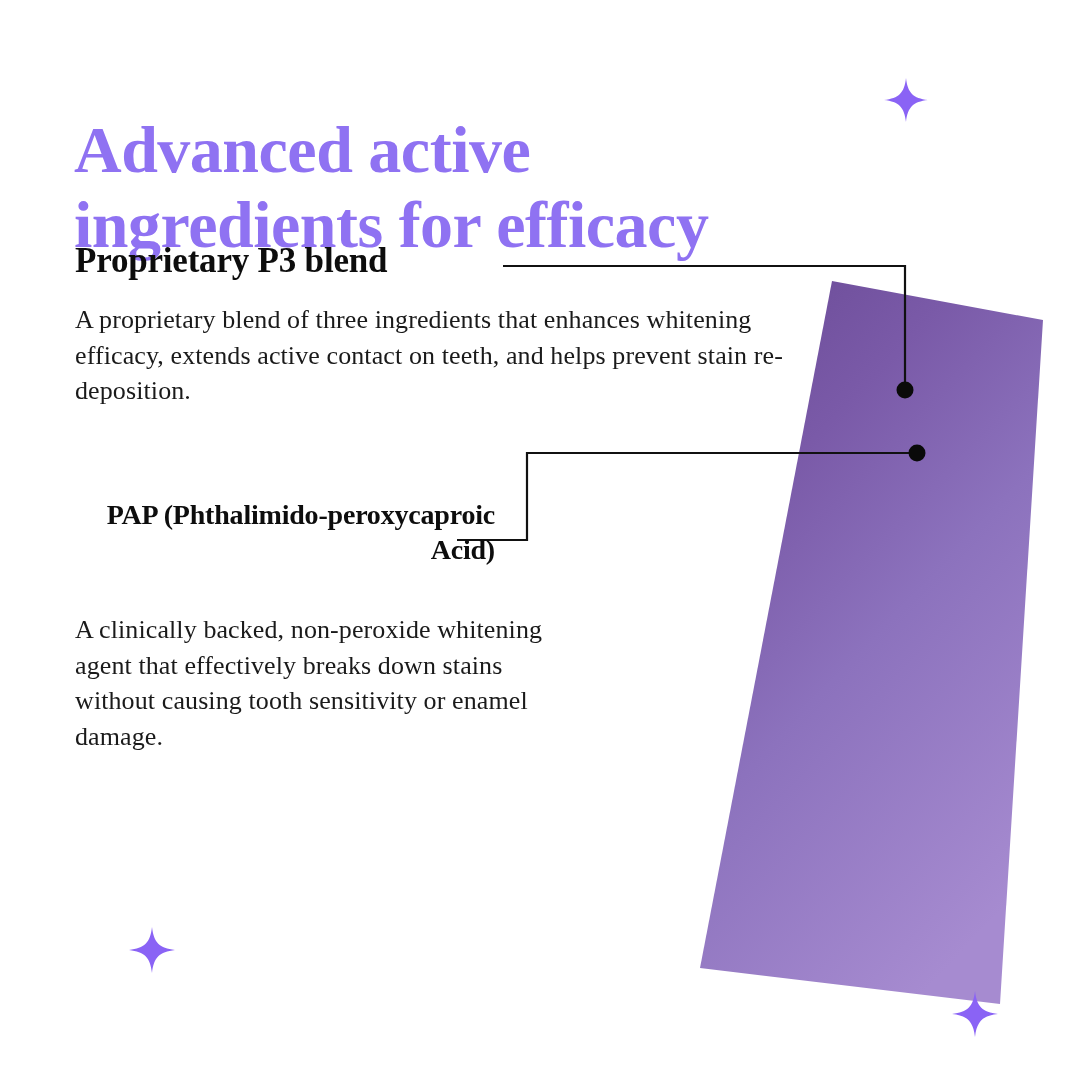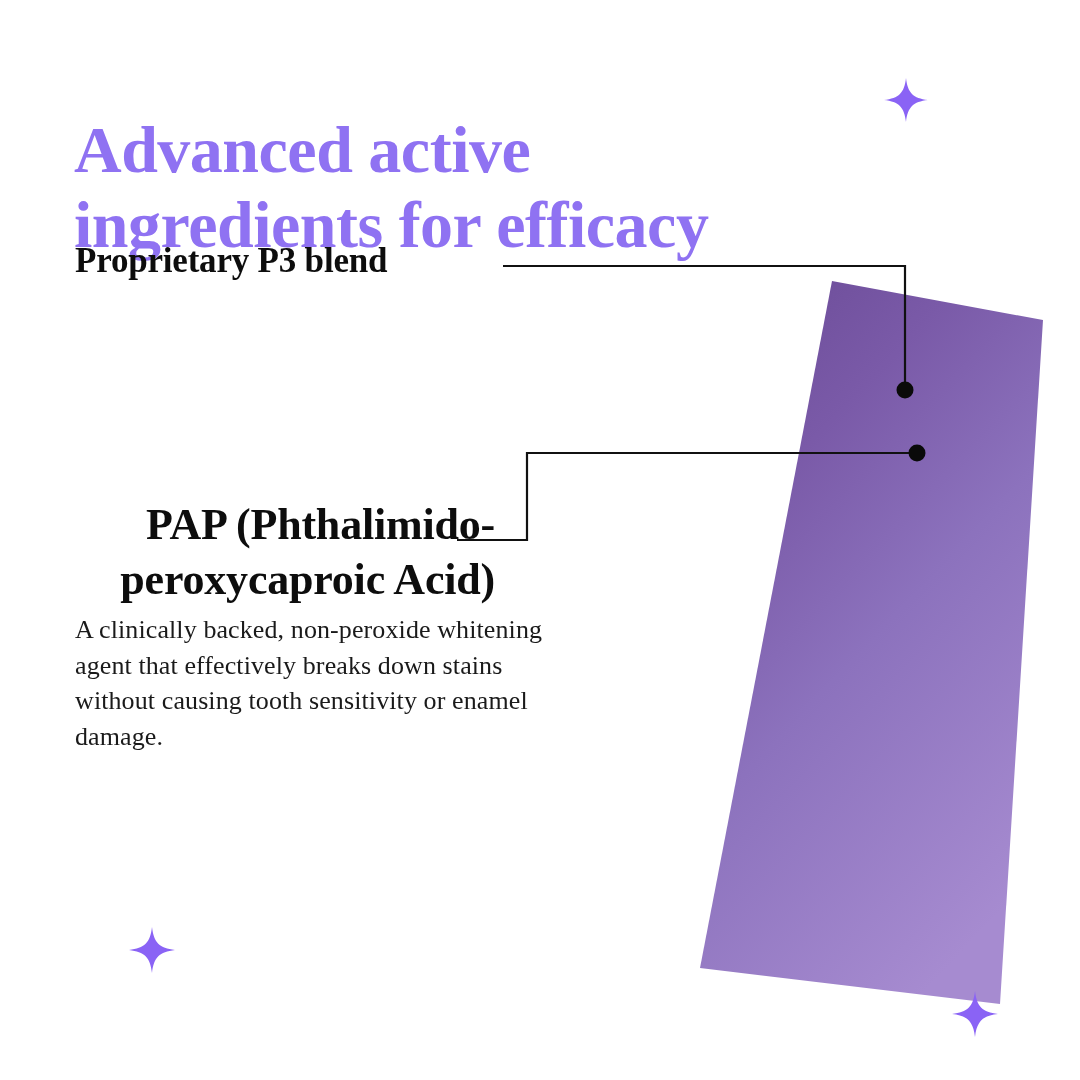--- a/index.html
+++ b/index.html
@@ -68,21 +68,21 @@
     top: 302px;
     width: 745px;
     font-size: 26px;
     line-height: 1.37;
   }
 
   #title-pap {
     left: 75px;
     top: 498px;
     width: 420px;
-    font-size: 44px;
+    font-size: 28px;
     line-height: 1.24;
   }
   #body-pap {
     left: 75px;
     top: 612px;
     width: 500px;
     font-size: 26px;
     line-height: 1.37;
   }
 
@@ -128,20 +128,21 @@
 
       <path d="M 503 266 L 905 266 L 905 390" fill="none" stroke="#111111" stroke-width="2.2"></path>
       <circle cx="905" cy="390" r="8.5" fill="#0a0a0a"></circle>
 
       <path d="M 457 540 L 527 540 L 527 453 L 917 453" fill="none" stroke="#111111" stroke-width="2.2"></path>
       <circle cx="917" cy="453" r="8.5" fill="#0a0a0a"></circle>
     </svg>
   </div>
 
   <div class="sec-title" id="title-p3">Proprietary P3 blend</div>
+  <div class="sec-body" id="body-p3">A proprietary blend of three ingredients that enhances whitening efficacy, extends active contact on teeth, and helps prevent stain re-deposition.</div>
 
   <div class="sec-title" id="title-pap">PAP (Phthalimido-peroxycaproic Acid)</div>
   <div class="sec-body" id="body-pap">A clinically backed, non-peroxide whitening agent that effectively breaks down stains without causing tooth sensitivity or enamel damage.</div>
 
   <div class="sparkle" style="left:884px; top:78px;">
     <svg width="44" height="44" viewBox="0 0 100 100">
       <path d="M50 0 C54 34 66 46 100 50 C66 54 54 66 50 100 C46 66 34 54 0 50 C34 46 46 34 50 0 Z" fill="#8a63f5"></path>
     </svg>
   </div>
 

